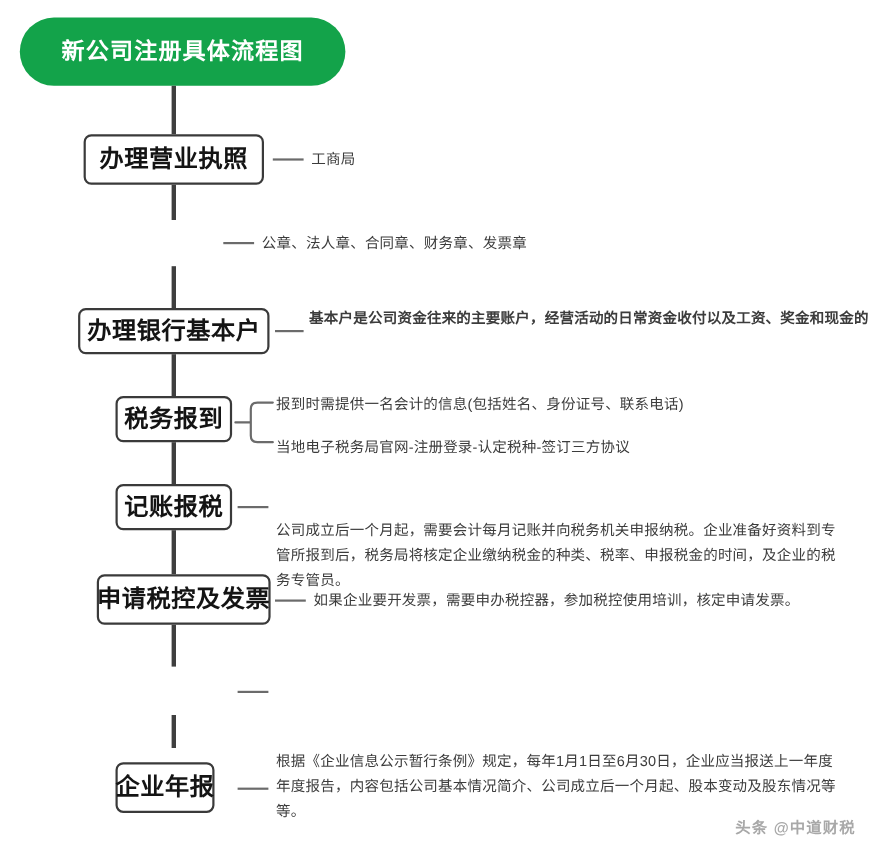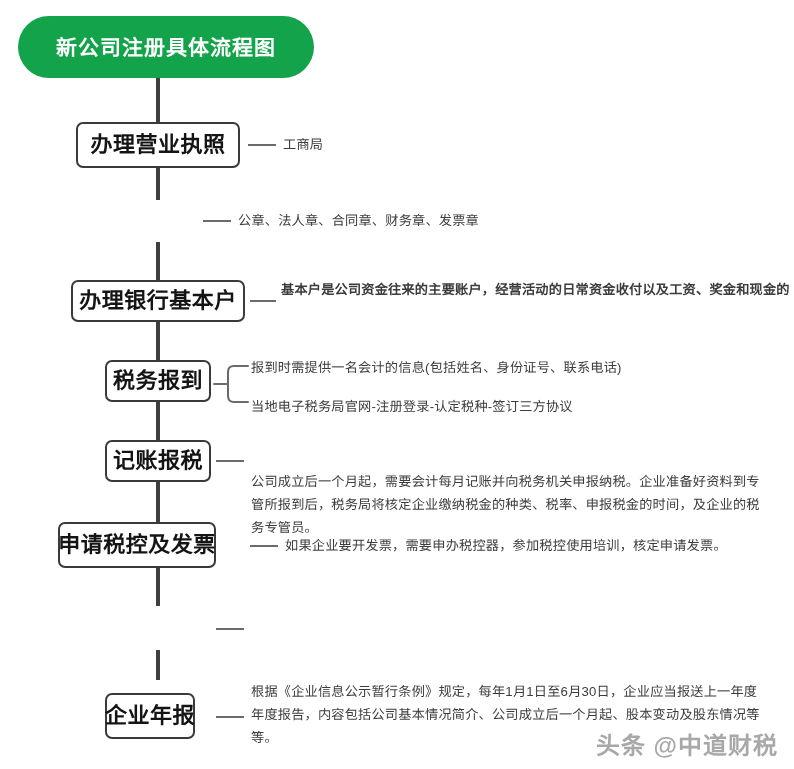--- a/index.html
+++ b/index.html
@@ -103,21 +103,21 @@
   .desc .line {
     display: block;
     white-space: nowrap;
   }
 
   
   .watermark {
     position: absolute;
     right: 16px;
     bottom: 8px;
-    font-size: 24px;
+    font-size: 14px;
     font-weight: bold;
     color: #9a9a9a;
     letter-spacing: 1px;
     white-space: nowrap;
     opacity: 0.85;
   }
 </style>
 </head>
 <body>
 
@@ -173,21 +173,21 @@
   <div class="node" style="left:105px;top:440px;width:106px;height:42px;">
     <span class="node-label">记账报税</span>
   </div>
   <div class="connector" style="left:216px;top:460px;width:28px;"></div>
   <div class="desc" style="left:251px;top:428px;margin-top:42px;">
     <span class="line">公司成立后一个月起，需要会计每月记账并向税务机关申报纳税。企业准备好资料到专</span>
     <span class="line">管所报到后，税务局将核定企业缴纳税金的种类、税率、申报税金的时间，及企业的税</span>
     <span class="line">务专管员。</span>
   </div>
 
-  <div class="node" style="left:58px;top:522px;width:158px;height:46px;align-items:center;">
+  <div class="node" style="left:88px;top:522px;width:158px;height:46px;align-items:center;">
     <span class="node-label">申请税控及发票</span>
   </div>
   <div class="connector" style="left:250px;top:545px;width:28px;"></div>
   <div class="desc" style="left:285px;top:534px;">
     <span class="line">如果企业要开发票，需要申办税控器，参加税控使用培训，核定申请发票。</span>
   </div>
 
   <div class="connector" style="left:216px;top:628px;width:28px;"></div>
   <div class="desc" style="left:251px;top:611px;">
   </div>

